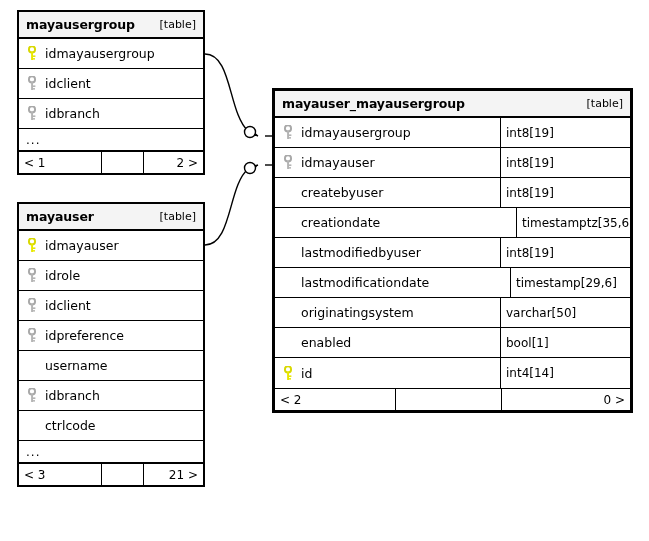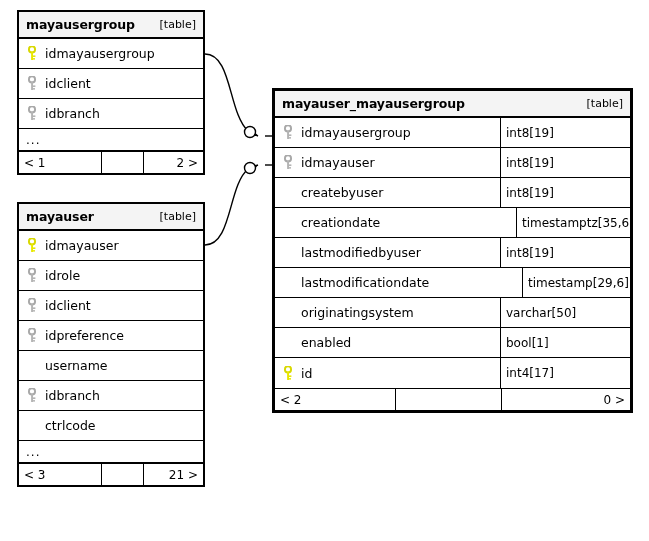--- a/index.html
+++ b/index.html
@@ -396,21 +396,21 @@
           <span class="col-label">lastmodifiedbyuser</span>
         </div>
         <div class="col-type" style="width:130px">int8[19]</div>
       </div>
 
       <div class="ent-row">
         <div class="col-name">
           <span class="keyslot"></span>
           <span class="col-label">lastmodificationdate</span>
         </div>
-        <div class="col-type" style="width:108px">timestamp[29,6]</div>
+        <div class="col-type" style="width:120px">timestamp[29,6]</div>
       </div>
 
       <div class="ent-row">
         <div class="col-name">
           <span class="keyslot"></span>
           <span class="col-label">originatingsystem</span>
         </div>
         <div class="col-type" style="width:130px">varchar[50]</div>
       </div>
 
@@ -427,21 +427,21 @@
           <span class="keyslot">
             <svg width="10" height="15" viewBox="0 0 10 15">
                 <circle cx="5" cy="3.4" r="3.1" fill="none" stroke="#d8d800" stroke-width="1.9"></circle>
                 <rect x="4.1" y="5.6" width="1.9" height="8.4" fill="#e8e800"></rect>
                 <rect x="6" y="9.4" width="2.4" height="1.6" fill="#e8e800"></rect>
                 <rect x="6" y="12.1" width="2" height="1.5" fill="#e8e800"></rect>
               </svg>
           </span>
           <span class="col-label">id</span>
         </div>
-        <div class="col-type" style="width:130px">int4[17]</div>
+        <div class="col-type" style="width:130px">int4[14]</div>
       </div>
 
     </div>
     <div class="ent-footer">
       <div class="foot-cell foot-left" style="width:34%">&lt; 2</div>
       <div class="foot-cell foot-mid" style="width:30%"></div>
       <div class="foot-cell foot-right" style="width:36%">0 &gt;</div>
     </div>
   </div>
 

